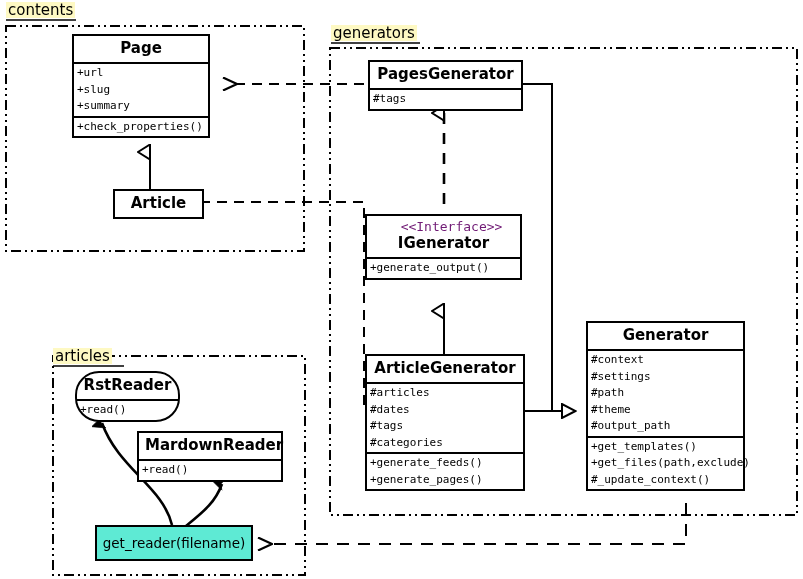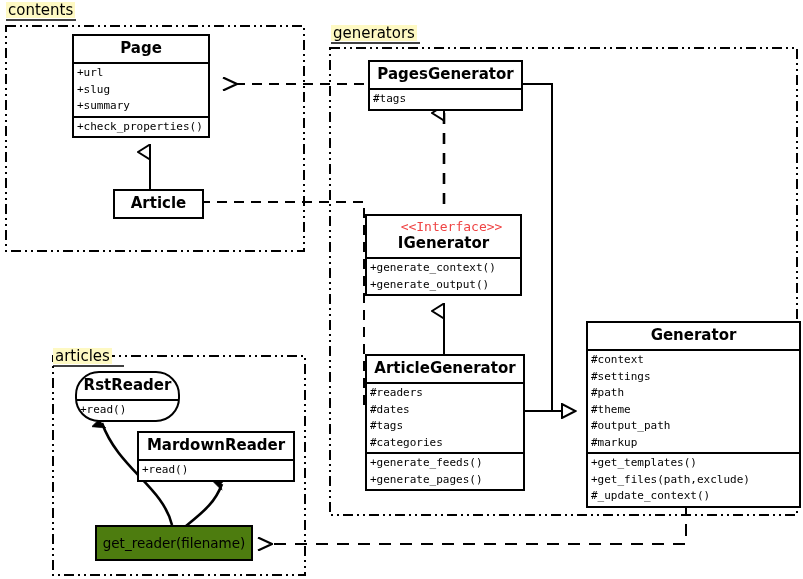--- a/index.html
+++ b/index.html
@@ -49,36 +49,36 @@
     color: #000;
     white-space: nowrap;
   }
   .cls-stereo {
     font-family: "DejaVu Sans Mono", monospace;
     font-weight: normal;
     font-size: 13px;
     text-align: center;
     line-height: 16px;
     padding: 3px 6px 0 22px;
-    color: #ef4444;
+    color: #701a75;
   }
   .cls-sec {
     border-top: 2px solid #000;
     font-family: "DejaVu Sans Mono", monospace;
     font-size: 11px;
     line-height: 16.5px;
     padding: 1px 2px 1px 3px;
     color: #000;
     white-space: nowrap;
   }
   .cls-sec div { white-space: nowrap; }
   .plainbox {
     position: absolute;
     border: 2px solid #000;
-    background: #4d7c0f;
+    background: #5eead4;
     box-sizing: border-box;
     display: flex;
     align-items: center;
     justify-content: center;
     font-family: "DejaVu Sans", sans-serif;
     font-size: 13.5px;
     color: #000;
   }
 </style>
 </head>
@@ -156,64 +156,62 @@
     <div class="cls-title">PagesGenerator</div>
     <div class="cls-sec">
       <div>#tags</div>
     </div>
   </div>
 
   <div class="umlbox" style="left:365px; top:214px; width:157px;">
     <div class="cls-stereo">&lt;&lt;Interface&gt;&gt;</div>
     <div class="cls-title" style="padding-top:0;">IGenerator</div>
     <div class="cls-sec">
-      <div>+generate_context()</div>
       <div>+generate_output()</div>
     </div>
   </div>
 
   <div class="umlbox" style="left:365px; top:354px; width:160px;">
     <div class="cls-title">ArticleGenerator</div>
     <div class="cls-sec">
-      <div>#readers</div>
+      <div>#articles</div>
       <div>#dates</div>
       <div>#tags</div>
       <div>#categories</div>
     </div>
     <div class="cls-sec">
       <div>+generate_feeds()</div>
       <div>+generate_pages()</div>
     </div>
   </div>
 
-  <div class="umlbox" style="left:586px; top:321px; width:215px;">
+  <div class="umlbox" style="left:586px; top:321px; width:159px;">
     <div class="cls-title">Generator</div>
     <div class="cls-sec">
       <div>#context</div>
       <div>#settings</div>
       <div>#path</div>
       <div>#theme</div>
       <div>#output_path</div>
-      <div>#markup</div>
     </div>
     <div class="cls-sec">
       <div>+get_templates()</div>
       <div>+get_files(path,exclude)</div>
       <div>#_update_context()</div>
     </div>
   </div>
 
   <div class="umlbox" style="left:75px; top:371px; width:105px;border-radius:24px;">
     <div class="cls-title">RstReader</div>
     <div class="cls-sec">
       <div>+read()</div>
     </div>
   </div>
 
-  <div class="umlbox" style="left:137px; top:431px; width:158px;">
+  <div class="umlbox" style="left:137px; top:431px; width:146px;">
     <div class="cls-title">MardownReader</div>
     <div class="cls-sec">
       <div>+read()</div>
     </div>
   </div>
 
   <div class="plainbox" style="left:95px; top:525px; width:158px; height:36px;">
     <span>get_reader(filename)</span>
   </div>
 

